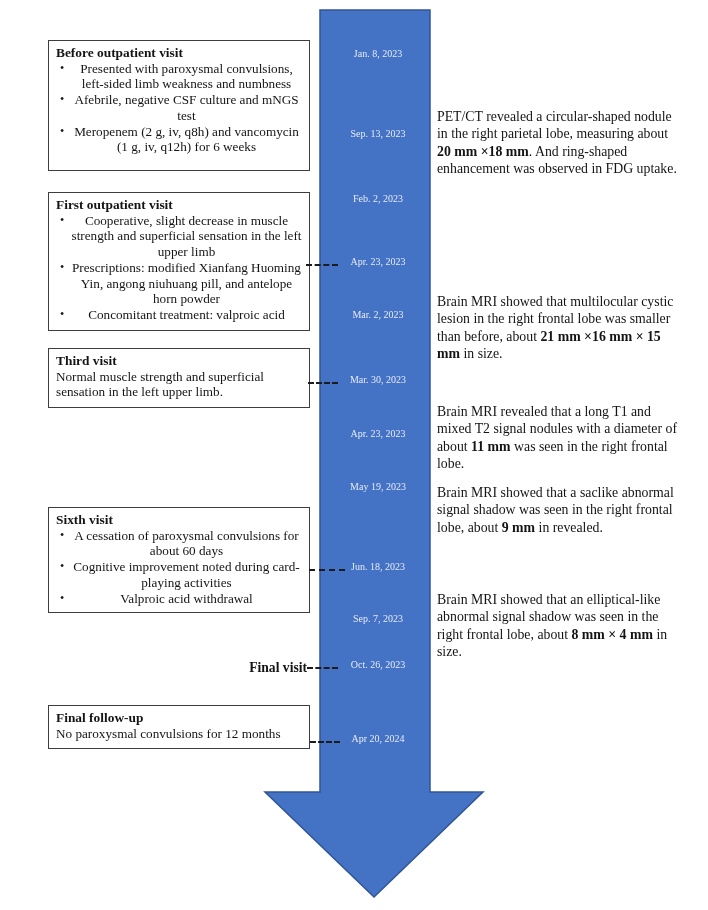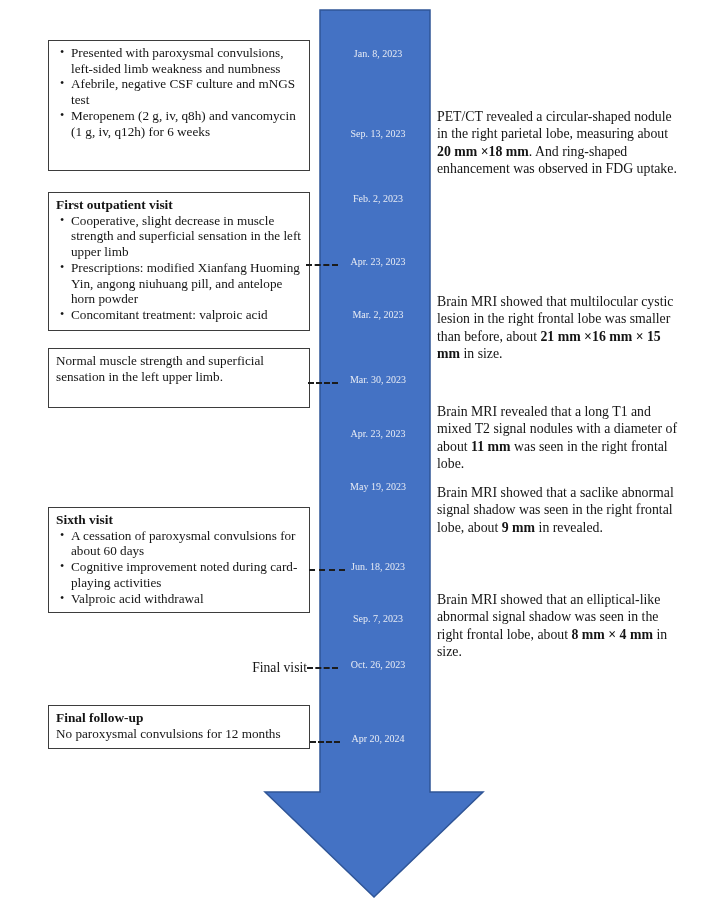--- a/index.html
+++ b/index.html
@@ -33,27 +33,27 @@
     border:1px solid #3d3d3d;
     background:#ffffff;
     padding:4px 7px 3px 7px;
     font-size:13.2px;
     line-height:15.7px;
     z-index:2;
   }
   .vbox-title{font-weight:bold;font-size:13.4px;}
   .bullet-row{display:flex;align-items:flex-start;}
   .bullet-dot{width:11px;flex:0 0 11px;padding-left:4px;box-sizing:content-box;font-size:12px;}
-  .bullet-text{flex:1;}
+  .bullet-text{flex:1;text-align:center;}
   .box-body{}
   .final-visit{
     position:absolute;
     left:178px;top:660px;width:129px;
     text-align:right;
-    font-weight:normal;
+    font-weight:bold;
     font-size:13.6px;
     z-index:3;
     white-space:nowrap;
   }
   .finding{
     position:absolute;
     left:437px;width:240px;
     font-size:13.8px;
     line-height:17.4px;
     z-index:2;
@@ -82,20 +82,21 @@
   <div class="date" style="top:659px">Oct. 26, 2023</div>
   <div class="date" style="top:733px">Apr 20, 2024</div>
 
   <div class="connector" style="top:264px;left:306px;width:32px"></div>
   <div class="connector" style="top:382px;left:308px;width:30px"></div>
   <div class="connector" style="top:569px;left:309px;width:36px"></div>
   <div class="connector" style="top:667px;left:307px;width:31px"></div>
   <div class="connector" style="top:741px;left:310px;width:30px"></div>
 
   <div class="vbox" style="top:40px;height:122px">
+    <div class="vbox-title">Before outpatient visit</div>
     <div class="bullet-row">
       <span class="bullet-dot">•</span>
       <span class="bullet-text">Presented with paroxysmal convulsions, left-sided limb weakness and numbness</span>
     </div>
     <div class="bullet-row">
       <span class="bullet-dot">•</span>
       <span class="bullet-text">Afebrile, negative CSF culture and mNGS test</span>
     </div>
     <div class="bullet-row">
       <span class="bullet-dot">•</span>
@@ -113,20 +114,21 @@
       <span class="bullet-dot">•</span>
       <span class="bullet-text">Prescriptions: modified Xianfang Huoming Yin, angong niuhuang pill, and antelope horn powder</span>
     </div>
     <div class="bullet-row">
       <span class="bullet-dot">•</span>
       <span class="bullet-text">Concomitant treatment: valproic acid</span>
     </div>
   </div>
 
   <div class="vbox" style="top:348px;height:51px">
+    <div class="vbox-title">Third visit</div>
     <div class="box-body">Normal muscle strength and superficial sensation in the left upper limb.</div>
   </div>
 
   <div class="vbox" style="top:507px;height:97px">
     <div class="vbox-title">Sixth visit</div>
     <div class="bullet-row">
       <span class="bullet-dot">•</span>
       <span class="bullet-text">A cessation of paroxysmal convulsions for about 60 days</span>
     </div>
     <div class="bullet-row">

